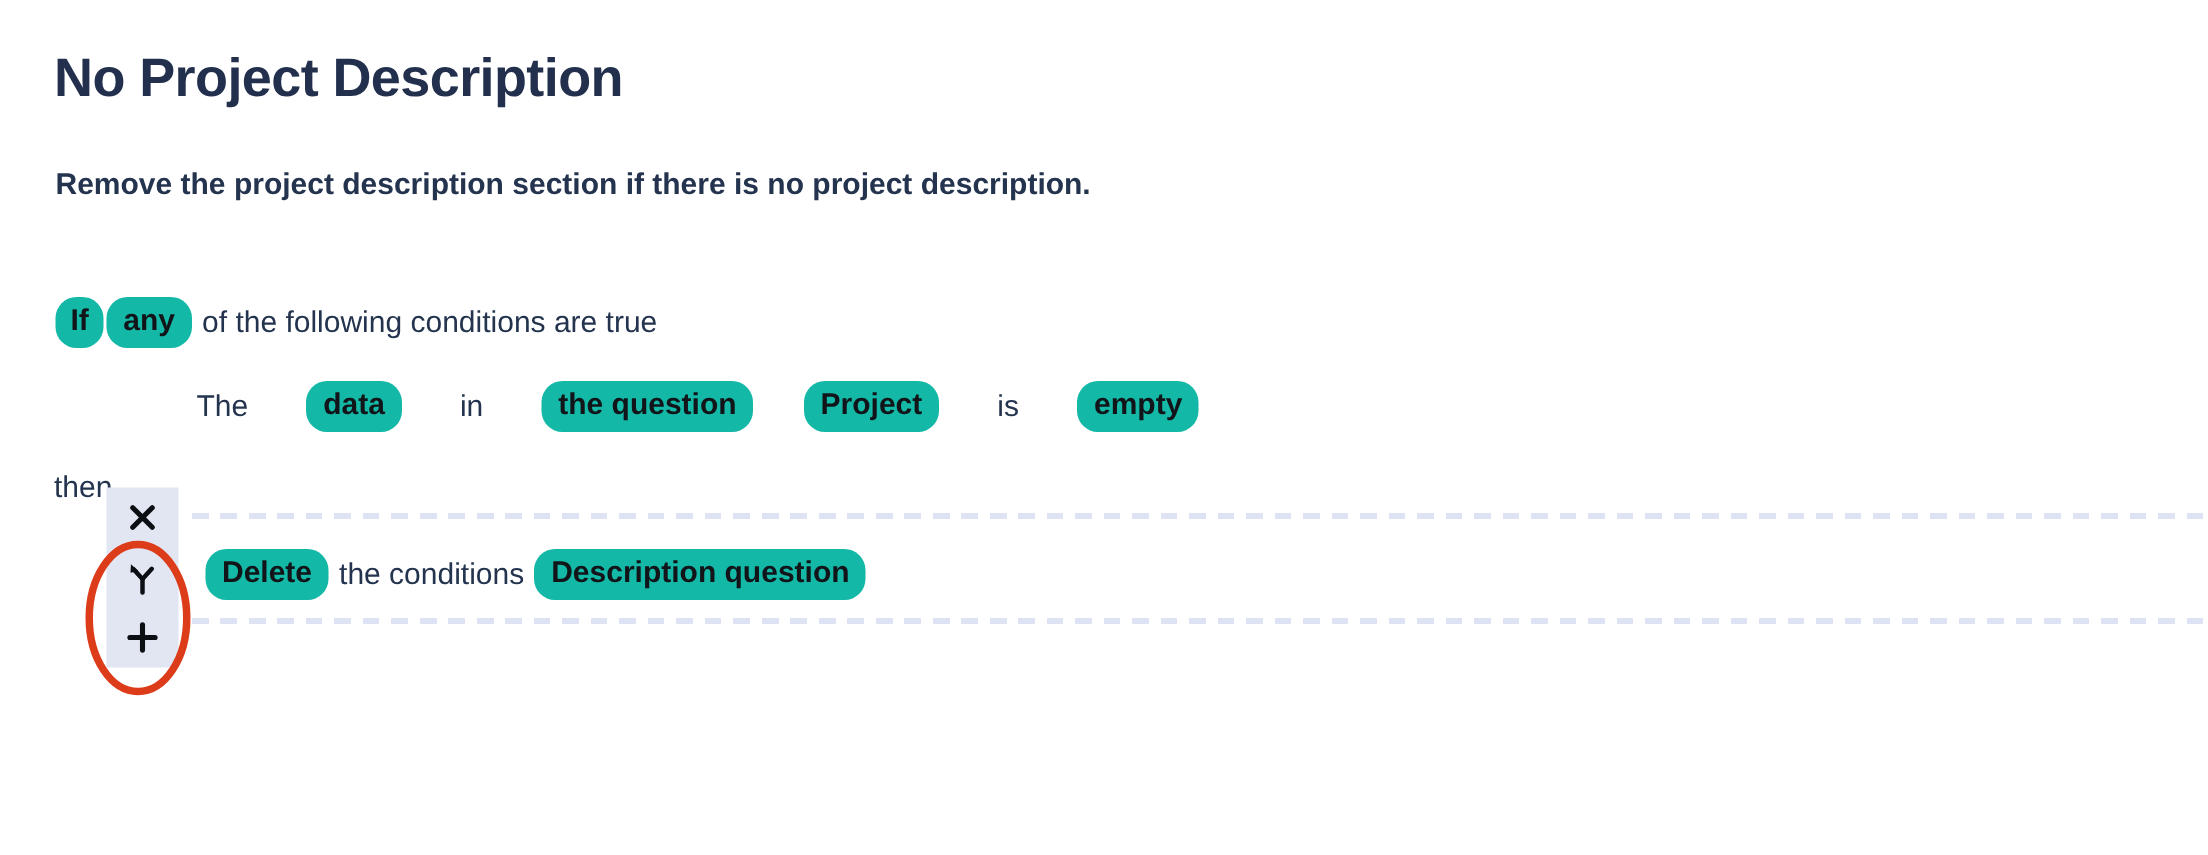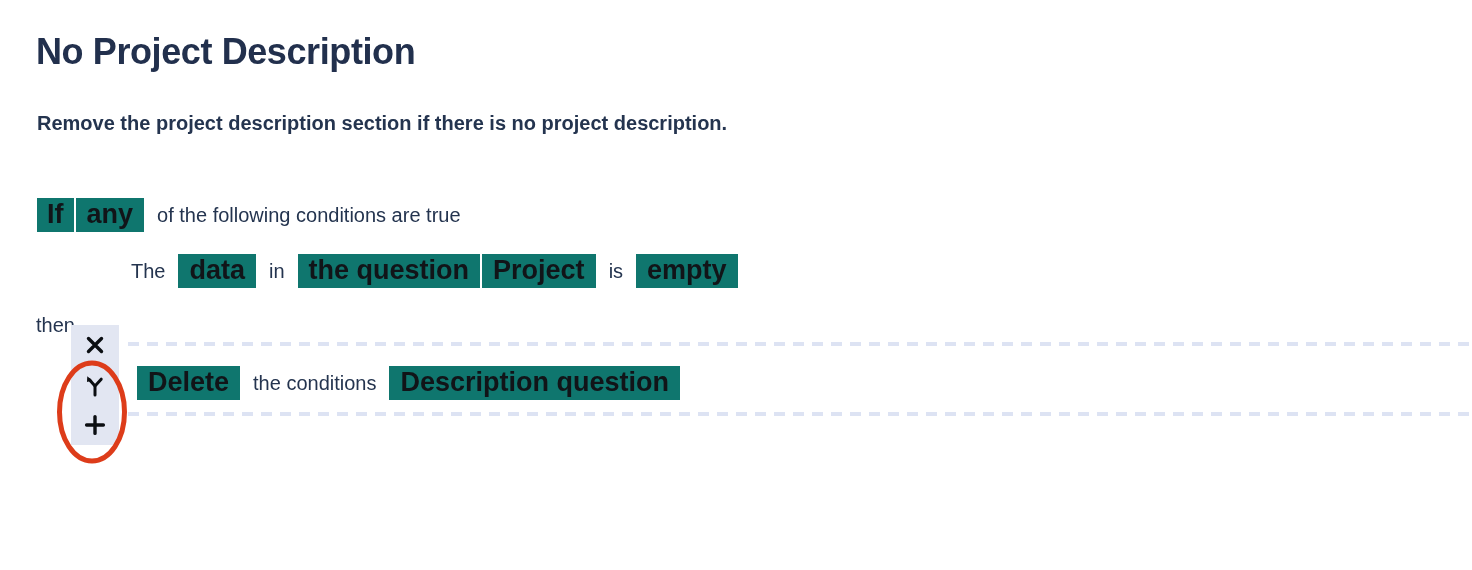--- a/index.html
+++ b/index.html
@@ -44,37 +44,37 @@
   .rule-row {
     position: absolute;
     display: flex;
     align-items: center;
     white-space: nowrap;
     font-size: 20px;
     line-height: 30px;
     color: #24344f;
   }
   .row-if       { left: 36px;  top: 198px; }
-  .row-cond     { left: 131px; top: 254px; }
+  .row-cond     { left: 131px; top: 254px; gap: 32px; }
   .row-then     { left: 36px;  top: 310px; }
   .row-action   { left: 136px; top: 366px; text-align: right; }
 
   .plain {
-    padding: 0 12px;
+    padding: 0 6px;
     color: #24344f;
   }
   .plain.first { padding-left: 0; }
 
   .chip {
     display: inline-block;
-    background: #0f766e;
-    border-radius: 0;
+    background: #14b8a6;
+    border-radius: 14px;
     padding: 4px 11px 5px 11px;
     margin: 0 1px;
-    font-size: 27px;
+    font-size: 20px;
     line-height: 25px;
     font-weight: 700;
     color: #111418;
   }
   .chip.narrow { padding-left: 10px; padding-right: 10px; }
 
   
   .dash-line {
     position: absolute;
     left: 128px;

